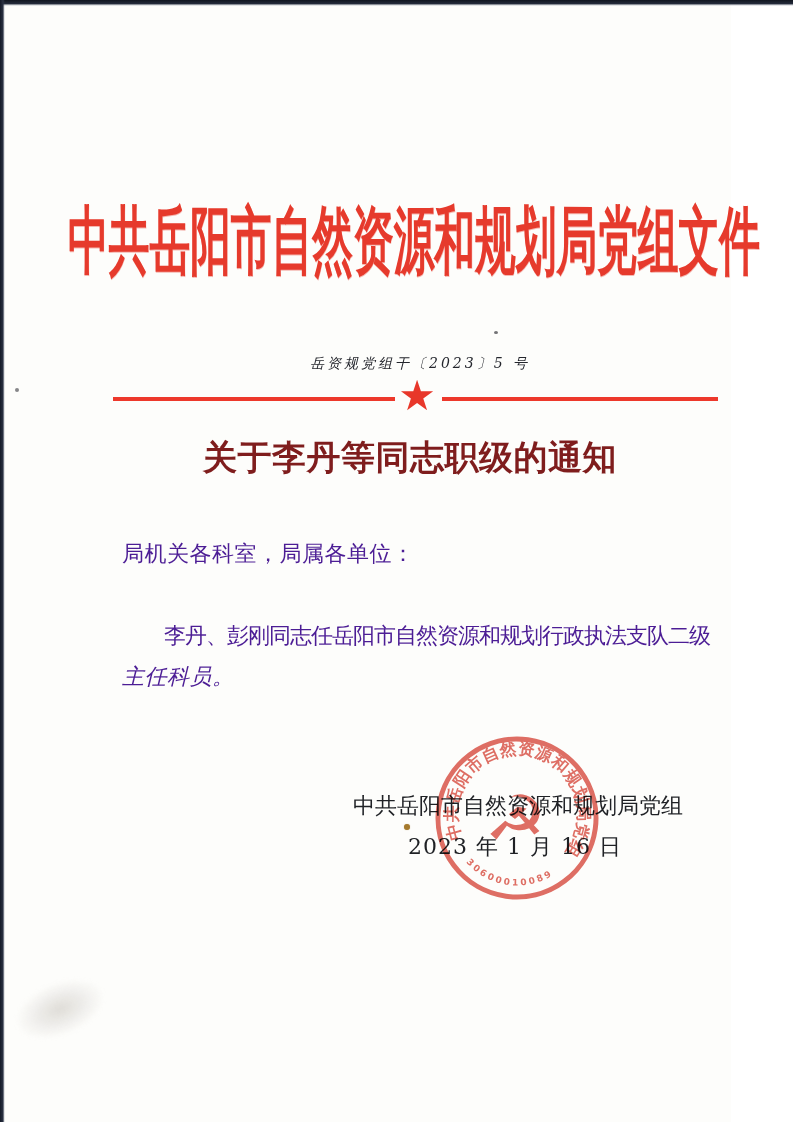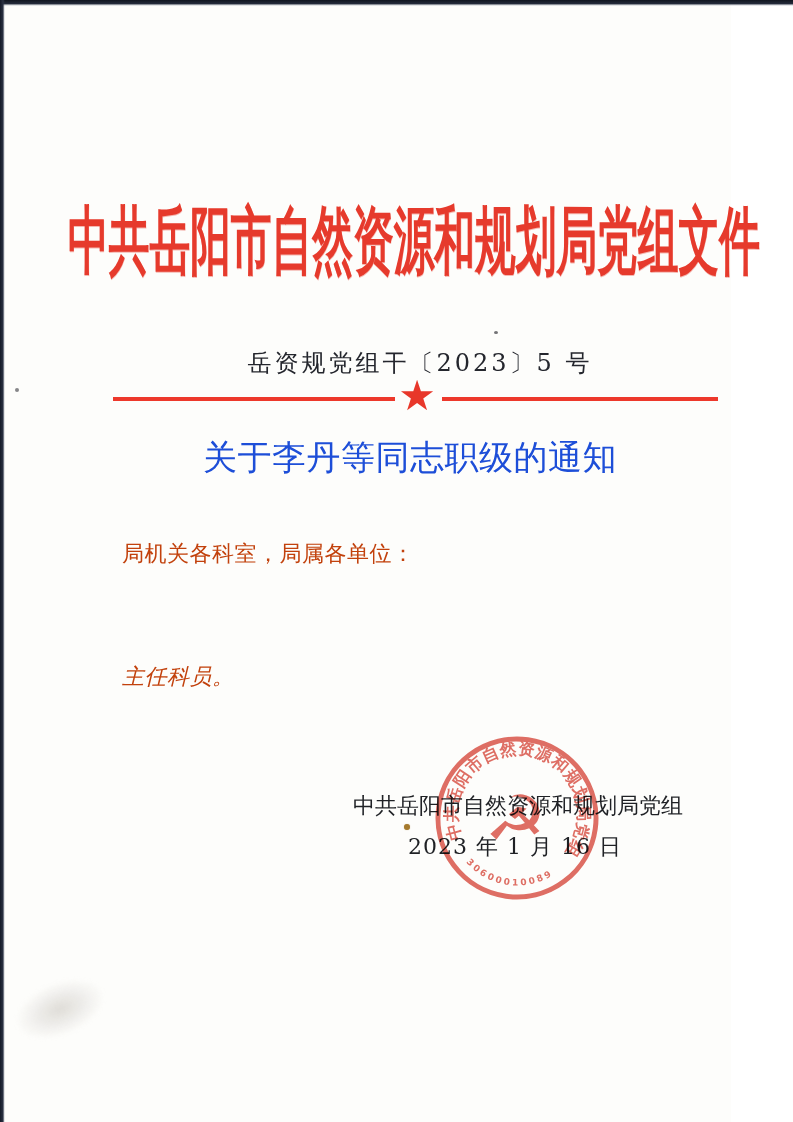--- a/index.html
+++ b/index.html
@@ -40,24 +40,25 @@
     color: #e63a2c;
     letter-spacing: 0px;
     text-shadow: 0.5px 0.5px 0 rgba(230,58,44,0.35);
   }
   
   .doc-number {
     position: absolute;
     left: 420px; top: 351px;
     transform: translateX(-50%);
     white-space: nowrap;
-    font-size: 24px;
+    font-size: 14px;
     line-height: 24px;
     letter-spacing: 3px;
     color: #24262d;
+    font-style: italic;
   }
   
   .rule-left {
     position: absolute;
     left: 113px; top: 397px;
     width: 282px; height: 4px;
     background: #ed382b;
   }
   .rule-right {
     position: absolute;
@@ -75,32 +76,32 @@
     font-family: "DejaVu Sans", sans-serif;
   }
   
   .doc-title {
     position: absolute;
     left: 410px; top: 437px;
     transform: translateX(-50%);
     white-space: nowrap;
     font-size: 34px;
     line-height: 40px;
-    font-weight: 400;
-    color: #1d4ed8;
+    font-weight: 700;
+    color: #7f1d1d;
     letter-spacing: 0.5px;
   }
   
   .body-line {
     position: absolute;
     left: 122px;
     white-space: nowrap;
     font-size: 22px;
     line-height: 26px;
-    color: #c2410c;
+    color: #4c1d95;
   }
   .body-line.l0 { top: 541px; letter-spacing: 0.5px; }
   .body-line.l1 { top: 582px; padding-left: 42px; letter-spacing: 0.5px; }
   .body-line.l2 { top: 623px; padding-left: 42px; letter-spacing: -1px; }
   .body-line.l3 { top: 664px; letter-spacing: 0.5px; font-style: italic; }
   
   .signature {
     position: absolute;
     left: 518px; top: 793px;
     transform: translateX(-50%);
@@ -174,20 +175,21 @@
 
   <div class="doc-number">岳资规党组干〔2023〕5 号</div>
 
   <div class="rule-left"></div>
   <div class="rule-star">★</div>
   <div class="rule-right"></div>
 
   <div class="doc-title">关于李丹等同志职级的通知</div>
 
   <div class="body-line l0">局机关各科室，局属各单位：</div>
+  <div class="body-line l2">李丹、彭刚同志任岳阳市自然资源和规划行政执法支队二级</div>
   <div class="body-line l3">主任科员。</div>
 
   <div class="signature">中共岳阳市自然资源和规划局党组</div>
   <div class="doc-date">2023 年 1 月 16 日</div>
 
   <div class="seal">
     <svg viewBox="0 0 174 174" xmlns="http://www.w3.org/2000/svg">
       <g fill="#d94f43" stroke="none">
 
         <circle cx="87" cy="87" r="79" fill="none" stroke="#d94f43" stroke-width="5"></circle>

